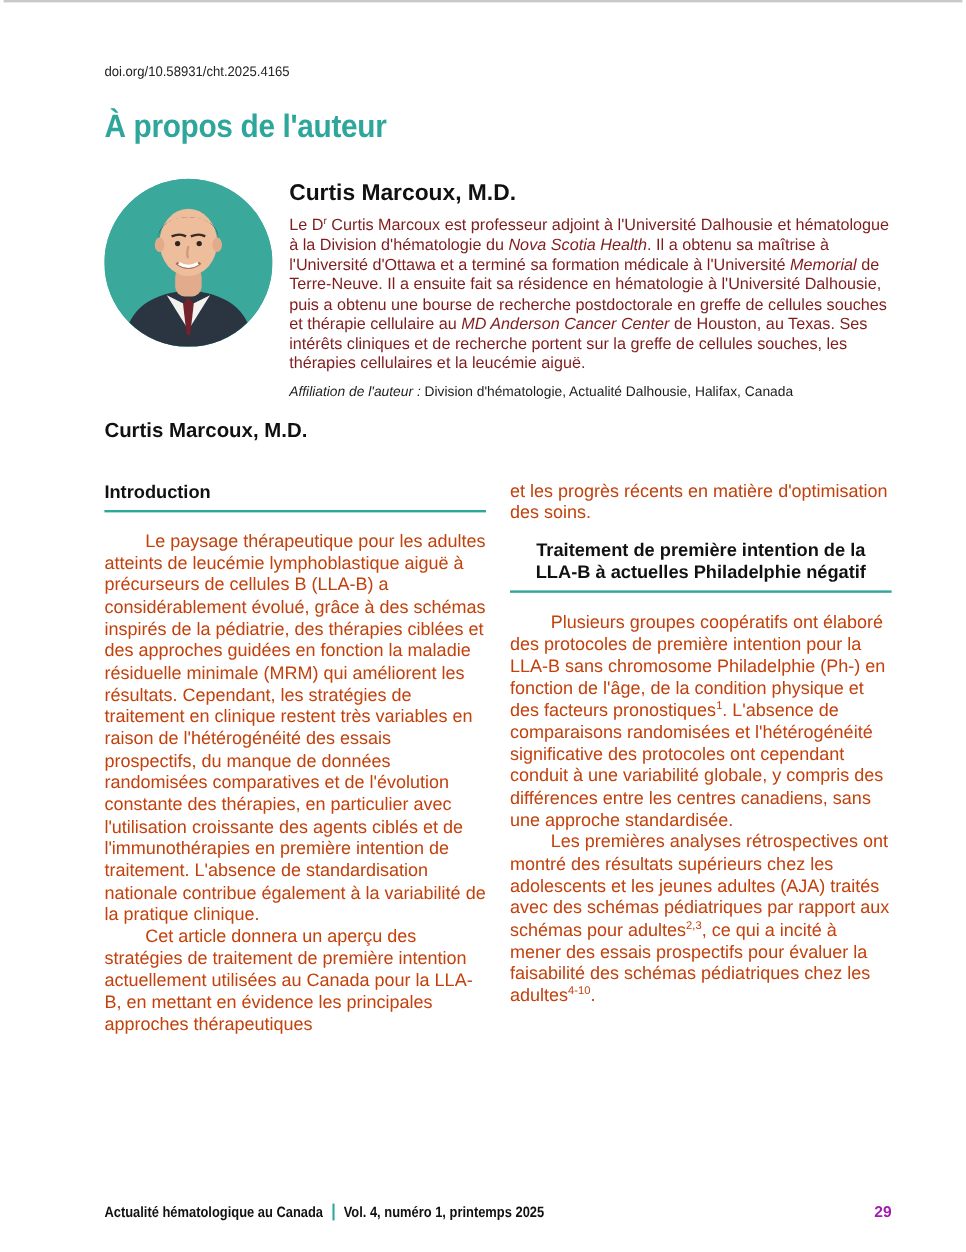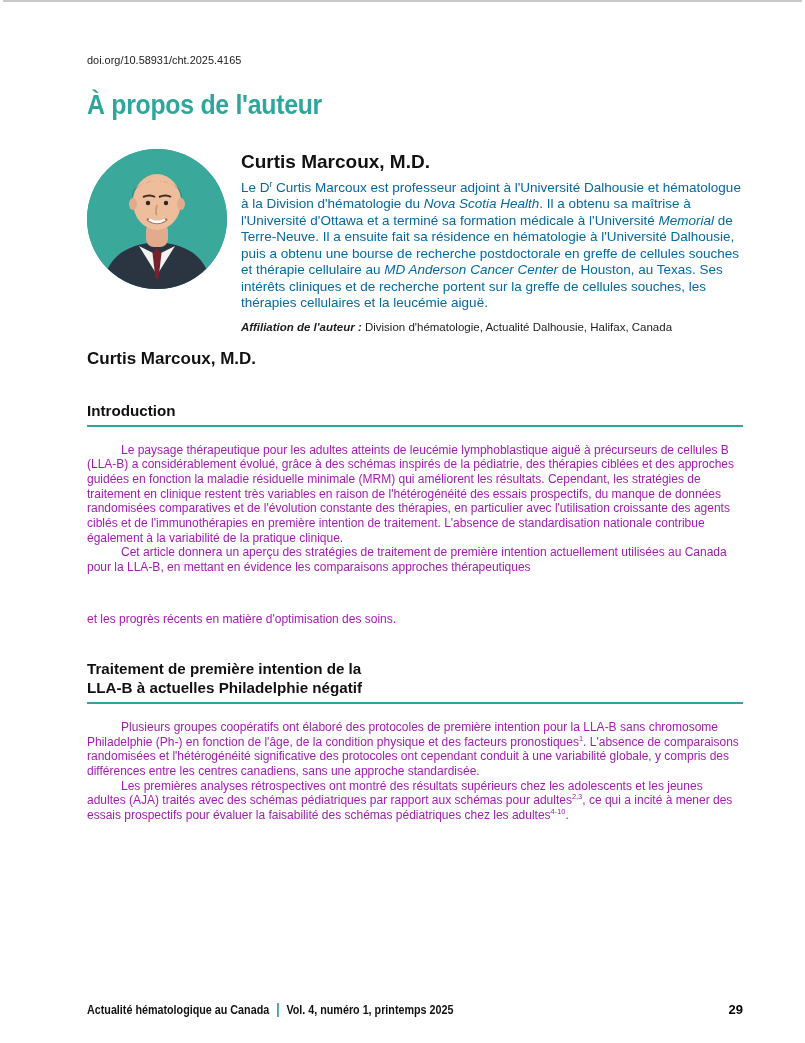--- a/index.html
+++ b/index.html
@@ -19,59 +19,59 @@
   }
 
   .author-row { display:flex; margin-top:28px; }
   .avatar {
     flex:0 0 140px; width:140px; height:140px; border-radius:50%;
     overflow:hidden; background:#3aa89a;
   }
   .avatar svg { display:block; }
   .author-info { margin-left:14px; width:508px; }
   .author-name { margin:2px 0 7px; font-size:19px; font-weight:bold; color:#111; }
-  .bio { margin:0; font-size:13.5px; line-height:1.22; color:#0369a1; }
+  .bio { margin:0; font-size:13.5px; line-height:1.22; color:#7f1d1d; }
   .affiliation { margin:9px 0 0; font-size:11.5px; color:#1d1d1f; }
-  .aff-label { font-weight:bold; font-style:italic; }
+  .aff-label { font-weight:normal; font-style:italic; }
 
   .article-title { margin-top:34px; }
   .t-line {
     font-size:35px; font-weight:bold; line-height:1.16; letter-spacing:-0.5px;
     transform:scaleX(0.95); transform-origin:left center; white-space:nowrap;
   }
   .t-black { color:#121212; }
   .t-teal  { color:#2fa69b; }
 
   .byline { margin:16px 0 0; font-size:17px; font-weight:bold; color:#111; }
 
-  .columns { display:flex; gap:38px; margin-top:32px;flex-direction:column; }
+  .columns { display:flex; gap:20px; margin-top:32px; }
   .col { flex:1 1 0; min-width:0; }
 
   .col-heading {
     margin:0 0 16px; font-size:15.2px; font-weight:bold; color:#111;
     padding-bottom:5px; border-bottom:2px solid #2fa69b; line-height:1.25;
   }
   .col-heading span { display:block; }
-  .col-heading.mt { margin-top:32px; }
+  .col-heading.mt { margin-top:12px;text-align:center; }
 
-  .body-p { margin:0; font-size:12px; line-height:1.22; color:#a21caf; }
+  .body-p { margin:0; font-size:15px; line-height:1.22; color:#c2410c; }
   .body-p.indent { text-indent:34px; }
   .body-p sup { font-size:0.62em; line-height:0; }
   .bio sup { font-size:0.62em; line-height:0; }
 
   .footer {
     position:absolute; left:84px; right:59px; top:1000px;
     display:flex; justify-content:space-between; align-items:center;
   }
   .footer-left {
     display:flex; align-items:center; font-size:12.5px; font-weight:bold; color:#111;
     transform:scaleX(0.86); transform-origin:left center; white-space:nowrap;
   }
   .footer-sep { display:inline-block; width:2px; height:14px; background:#2fa69b; margin:0 9px; }
-  .page-num { font-size:13px; font-weight:bold; color:#000000; }
+  .page-num { font-size:13px; font-weight:bold; color:#a21caf; }
 </style>
 </head>
 <body>
 
 <div class="page">
   <div class="content">
 
     <div class="doi">doi.org/10.58931/cht.2025.4165</div>
 
     <h1 class="section-title">À propos de l'auteur</h1>
@@ -120,21 +120,21 @@
 
 
     <h3 class="byline">Curtis Marcoux, M.D.</h3>
 
     <div class="columns">
       <div class="col">
         <h4 class="col-heading">
           <span>Introduction</span>
         </h4>
         <p class="body-p indent">Le paysage thérapeutique pour les adultes atteints de leucémie lymphoblastique aiguë à précurseurs de cellules B (LLA-B) a considérablement évolué, grâce à des schémas inspirés de la pédiatrie, des thérapies ciblées et des approches guidées en fonction la maladie résiduelle minimale (MRM) qui améliorent les résultats. Cependant, les stratégies de traitement en clinique restent très variables en raison de l'hétérogénéité des essais prospectifs, du manque de données randomisées comparatives et de l'évolution constante des thérapies, en particulier avec l'utilisation croissante des agents ciblés et de l'immunothérapies en première intention de traitement. L'absence de standardisation nationale contribue également à la variabilité de la pratique clinique.</p>
-        <p class="body-p indent">Cet article donnera un aperçu des stratégies de traitement de première intention actuellement utilisées au Canada pour la LLA-B, en mettant en évidence les comparaisons approches thérapeutiques</p>
+        <p class="body-p indent">Cet article donnera un aperçu des stratégies de traitement de première intention actuellement utilisées au Canada pour la LLA-B, en mettant en évidence les principales approches thérapeutiques</p>
       </div>
       <div class="col">
         <p class="body-p">et les progrès récents en matière d'optimisation des soins.</p>
         <h4 class="col-heading mt">
           <span>Traitement de première intention de la</span>
           <span>LLA-B à actuelles Philadelphie négatif</span>
         </h4>
         <p class="body-p indent"><span>Plusieurs groupes coopératifs ont élaboré des protocoles de première intention pour la LLA-B sans chromosome Philadelphie (Ph-) en fonction de l'âge, de la condition physique et des facteurs pronostiques</span><sup>1</sup><span>. L'absence de comparaisons randomisées et l'hétérogénéité significative des protocoles ont cependant conduit à une variabilité globale, y compris des différences entre les centres canadiens, sans une approche standardisée.</span></p>
         <p class="body-p indent"><span>Les premières analyses rétrospectives ont montré des résultats supérieurs chez les adolescents et les jeunes adultes (AJA) traités avec des schémas pédiatriques par rapport aux schémas pour adultes</span><sup>2,3</sup><span>, ce qui a incité à mener des essais prospectifs pour évaluer la faisabilité des schémas pédiatriques chez les adultes</span><sup>4-10</sup><span>.</span></p>
       </div>

